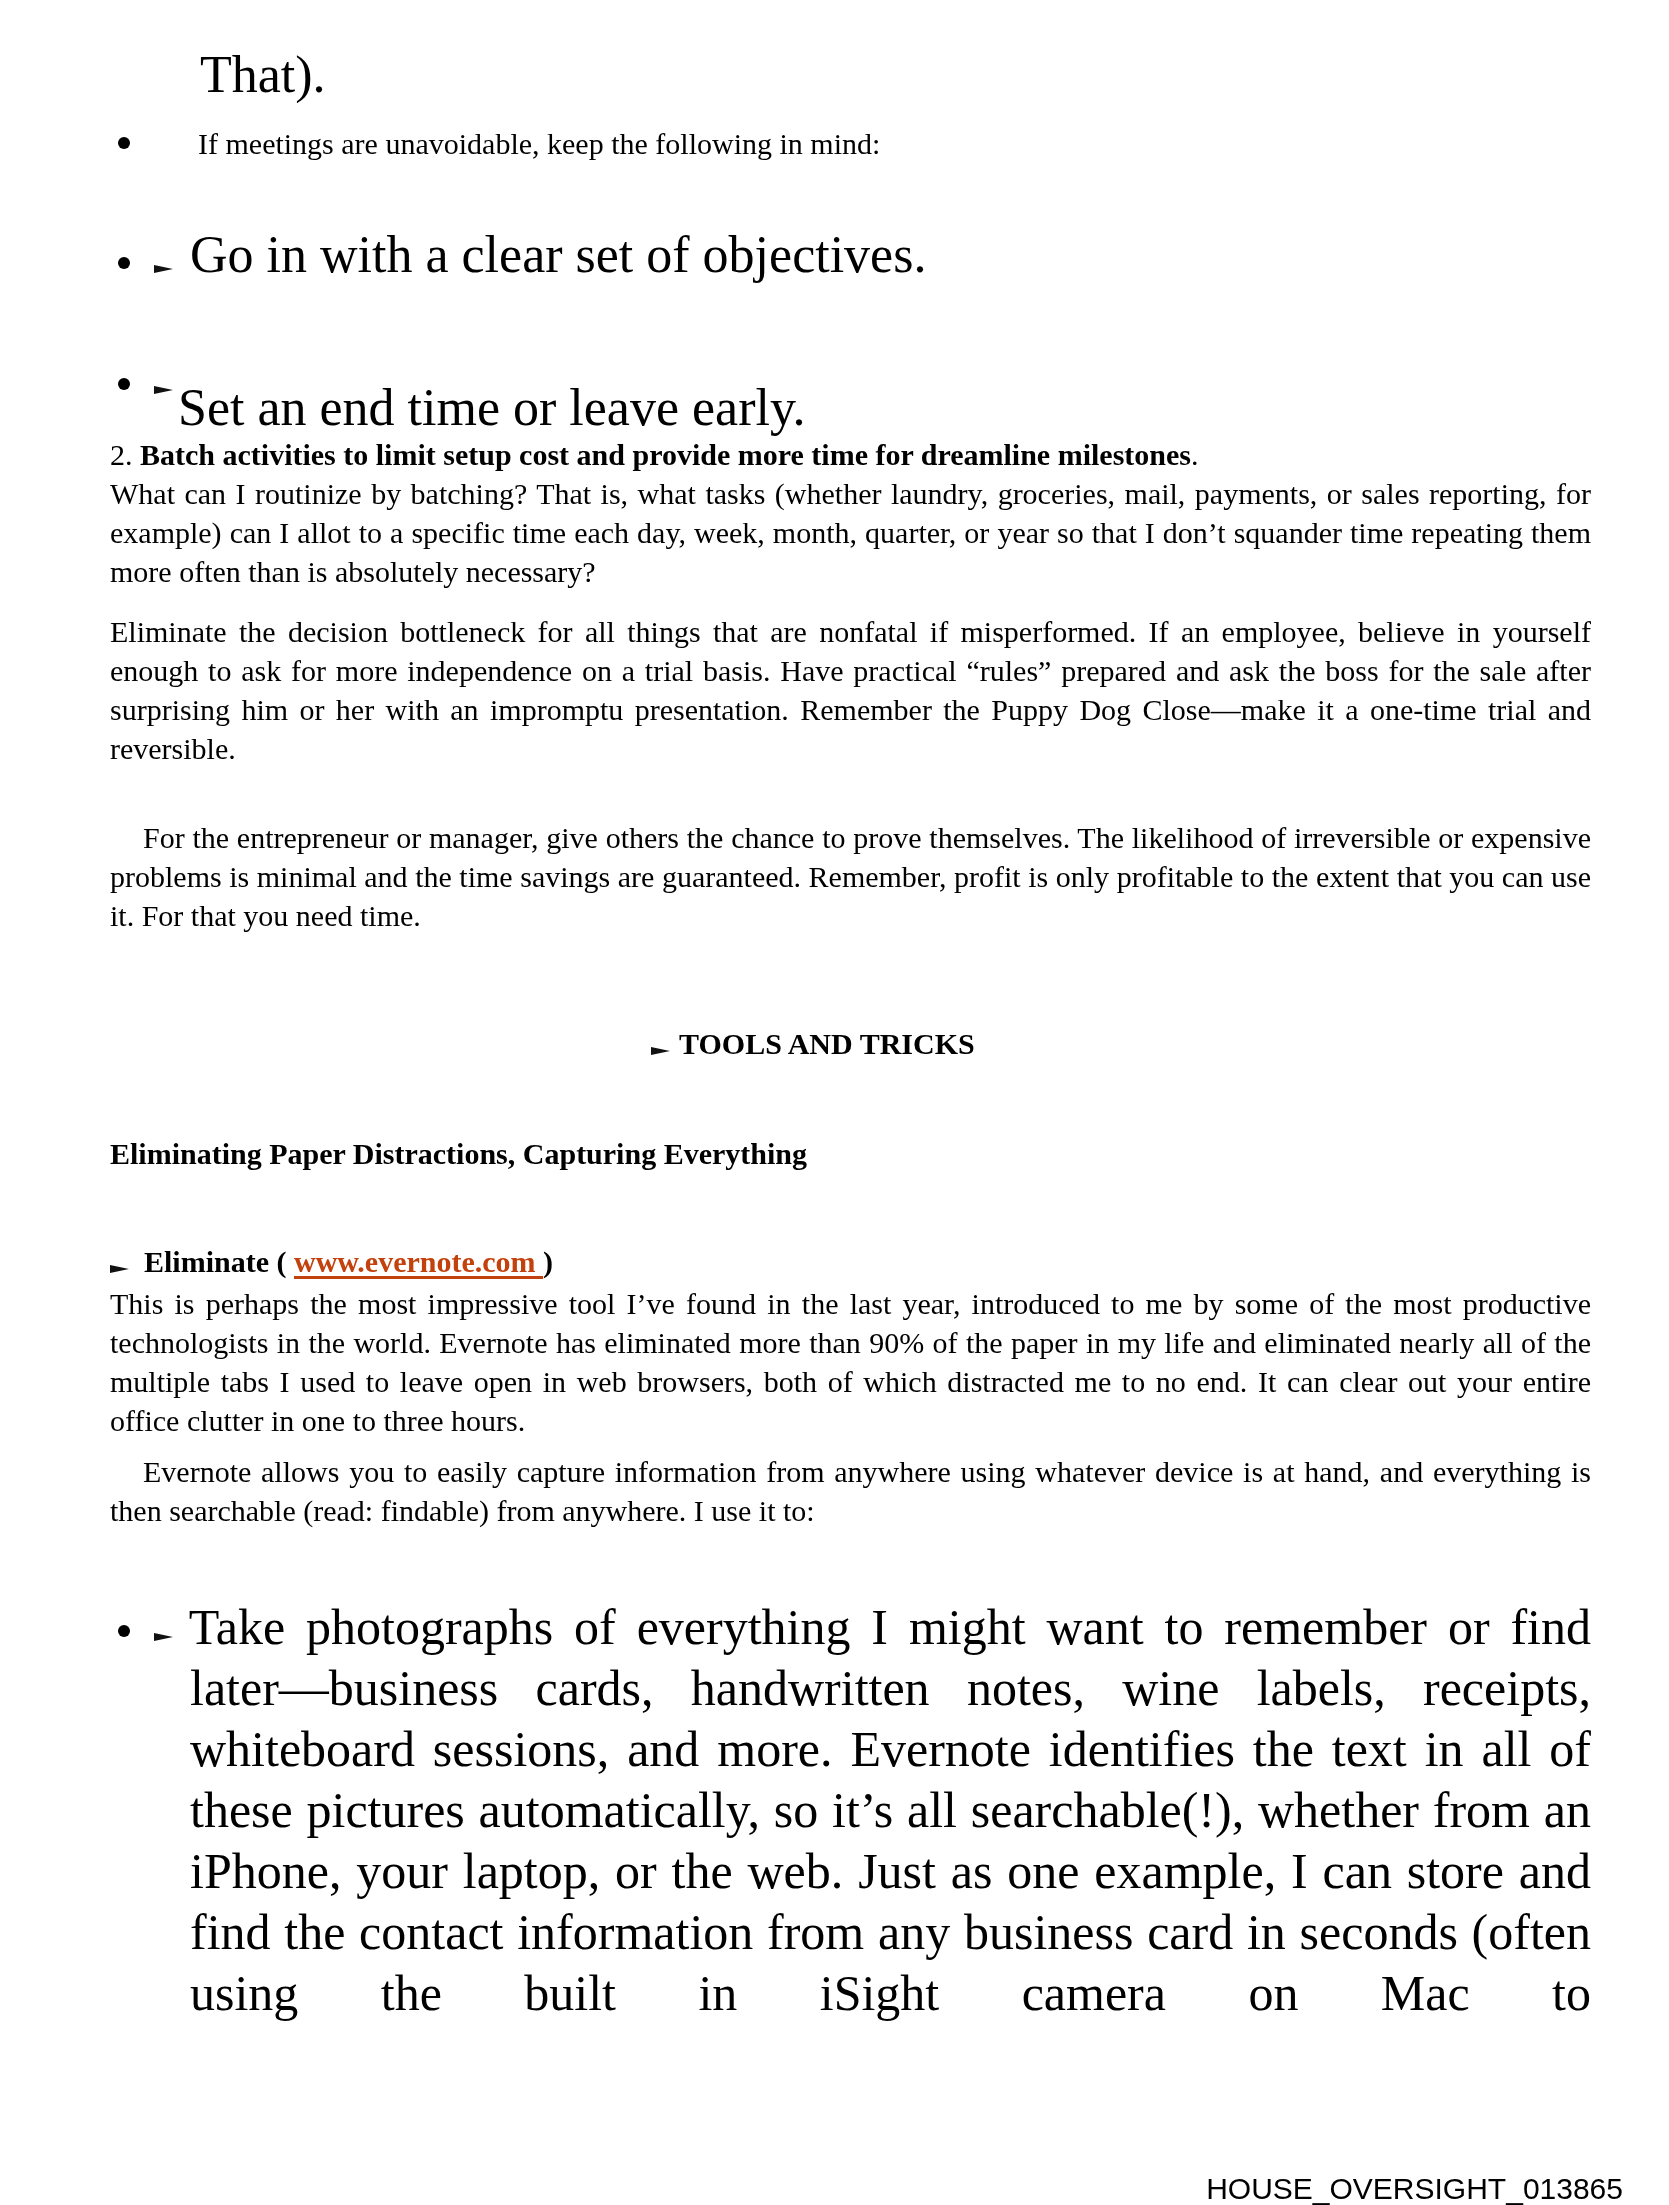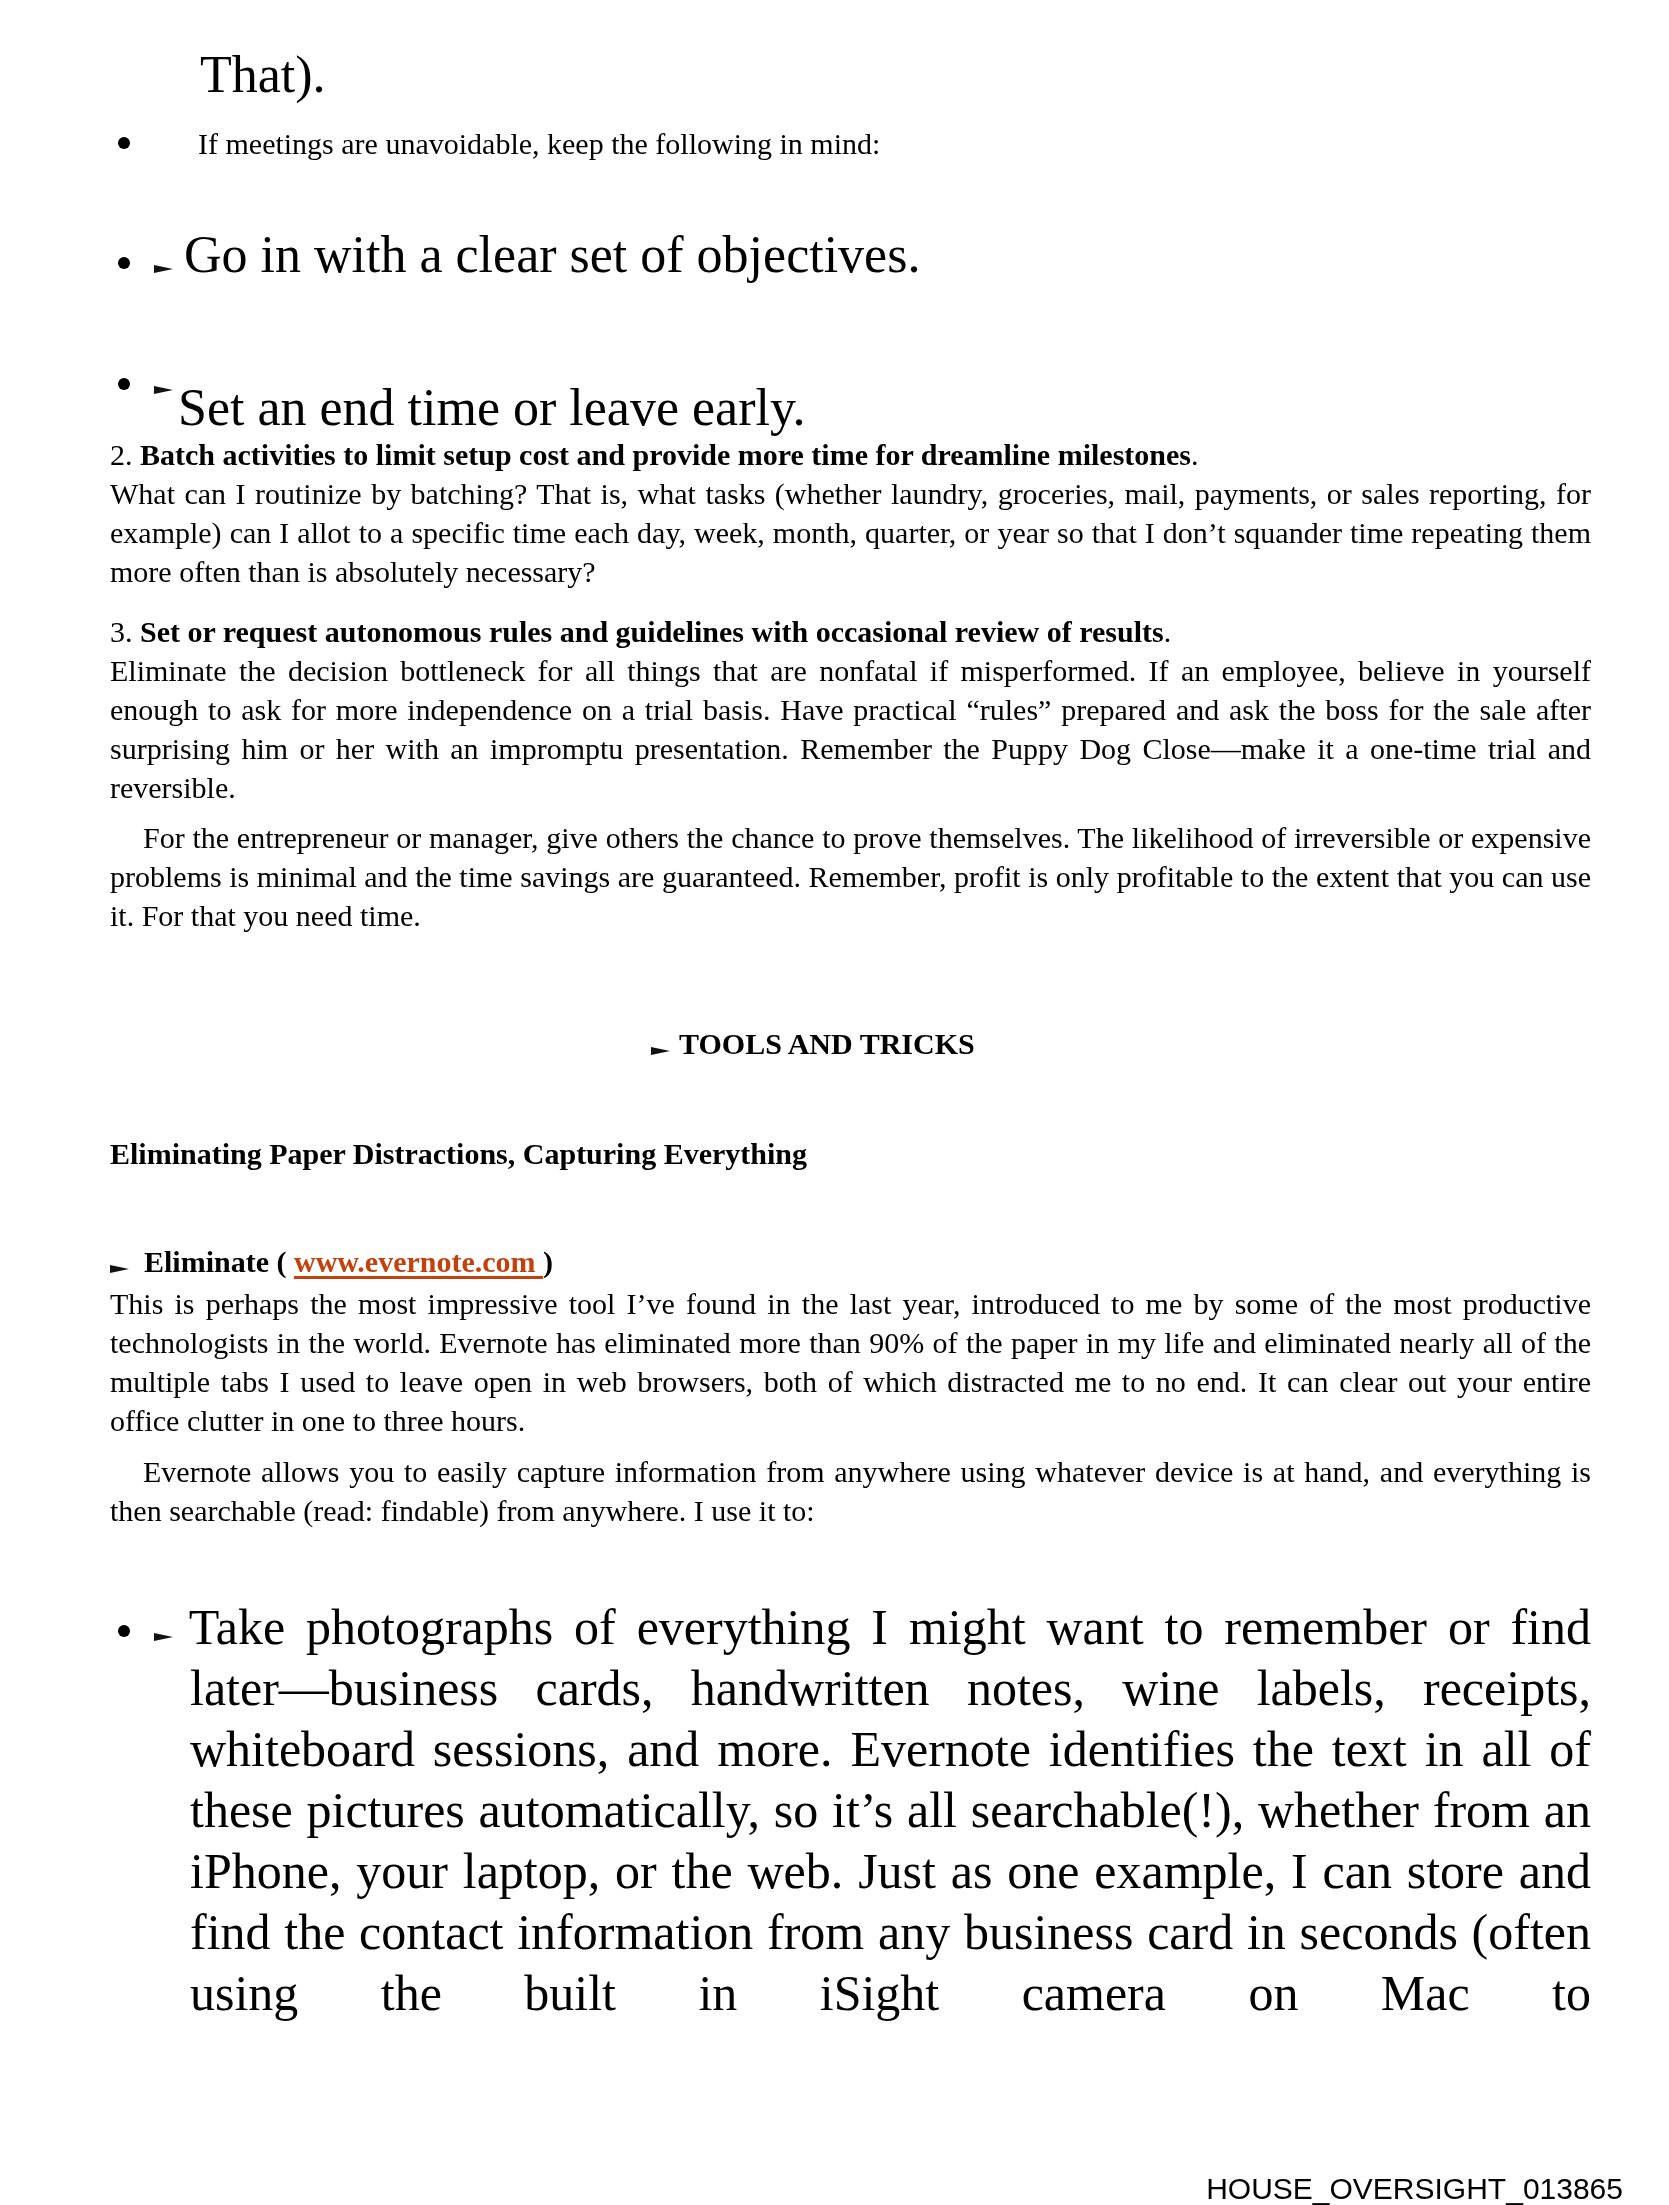--- a/index.html
+++ b/index.html
@@ -43,34 +43,33 @@
 <body>
 
 <div class="abs big" style="left:200px; top:45px;">That).</div>
 
 <span class="dot" style="left:118px; top:137px;"></span>
 <div class="abs body" style="left:198px; top:124px;">If meetings are unavoidable, keep the following in mind:</div>
 
 <div>
   <span class="dot" style="left:118px; top:257px;"></span>
   <span class="arrow" style="left:154px; top:265px;"></span>
-  <div class="abs big" style="left:184px; top:225px;">Go in with a clear set of objectives.</div>
+  <div class="abs big" style="left:190px; top:225px;">Go in with a clear set of objectives.</div>
 
   <span class="dot" style="left:118px; top:378px;"></span>
   <span class="arrow" style="left:154px; top:386px;"></span>
   <div class="abs big" style="left:178px; top:346px;margin-top:32px;">Set an end time or leave early.</div>
 </div>
 
 <div class="para" style="top:435px;">
   <div><span>2.</span> <span class="bold">Batch activities to limit setup cost and provide more time for dreamline milestones</span><span>.</span></div>
   <div>What can I routinize by batching? That is, what tasks (whether laundry, groceries, mail, payments, or sales reporting, for example) can I allot to a specific time each day, week, month, quarter, or year so that I don’t squander time repeating them more often than is absolutely necessary?</div>
 </div>
 
 <div class="para" style="top:612px;">
-  <div><span>3.</span> <span class="bold">Set or request autonomous rules and guidelines with occasional review of results</span><span>.</span></div>
   <div>Eliminate the decision bottleneck for all things that are nonfatal if misperformed. If an employee, believe in yourself enough to ask for more independence on a trial basis. Have practical “rules” prepared and ask the boss for the sale after surprising him or her with an impromptu presentation. Remember the Puppy Dog Close—make it a one-time trial and reversible.</div>
 </div>
 
 <div class="para indent" style="top:818px;">For the entrepreneur or manager, give others the chance to prove themselves. The likelihood of irreversible or expensive problems is minimal and the time savings are guaranteed. Remember, profit is only profitable to the extent that you can use it. For that you need time.</div>
 
 <span class="arrow" style="left:651px; top:1047px;"></span>
 <div class="abs bold" style="left:679px; top:1024px; font-size:30px; line-height:39px;">TOOLS AND TRICKS</div>
 
 <div class="abs bold" style="left:110px; top:1134px; font-size:30px; line-height:39px;">Eliminating Paper Distractions, Capturing Everything</div>
 

